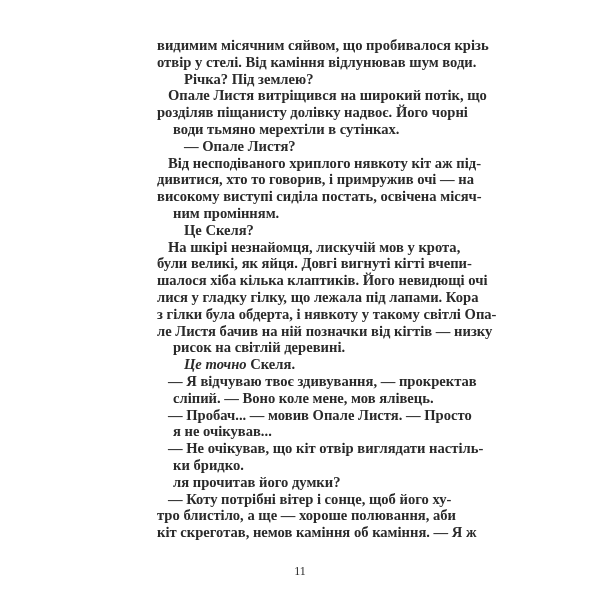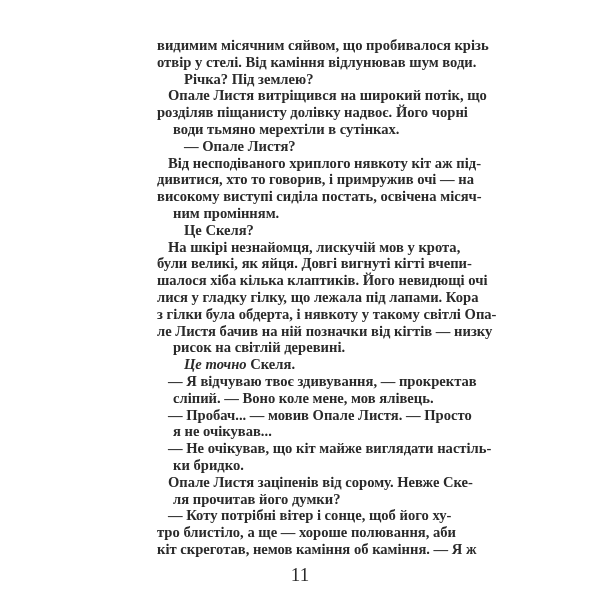--- a/index.html
+++ b/index.html
@@ -24,21 +24,21 @@
     }
     .line.last { text-align-last: left; margin-left: 16px; }
     .line.indent { padding-left: 11px; }
     .it { font-style: italic; }
     .pagenum {
       position: absolute;
       left: 0; right: 0;
       top: 564px;
       text-align: center;
       font-family: "Liberation Serif", "DejaVu Serif", serif;
-      font-size: 19px;
+      font-size: 12px;
       color: #2a2a2a;
     }
   </style>
 </head>
 <body>
 
 <div class="page" id="page-body">
     <span class="line"><span>видимим місячним сяйвом, що пробивалося крізь</span></span>
     <span class="line"><span>отвір у стелі. Від каміння відлунював шум води.</span></span>
     <span class="line indent last"><span>Річка? Під землею?</span></span>
@@ -56,21 +56,20 @@
     <span class="line"><span>шалося хіба кілька клаптиків. Його невидющі очі</span></span>
     <span class="line"><span>лися у гладку гілку, що лежала під лапами. Кора</span></span>
     <span class="line"><span>з гілки була обдерта, і нявкоту у такому світлі Опа-</span></span>
     <span class="line"><span>ле Листя бачив на ній позначки від кігтів — низку</span></span>
     <span class="line last"><span>рисок на світлій деревині.</span></span>
     <span class="line indent last"><span class="it">Це точно</span><span> Скеля.</span></span>
     <span class="line indent"><span>— Я відчуваю твоє здивування, — прокректав</span></span>
     <span class="line last"><span>сліпий. — Воно коле мене, мов ялівець.</span></span>
     <span class="line indent"><span>— Пробач... — мовив Опале Листя. — Просто</span></span>
     <span class="line last"><span>я не очікував...</span></span>
-    <span class="line indent"><span>— Не очікував, що кіт майже виглядати настіль-</span></span>
+    <span class="line indent"><span>— Не очікував, що кіт отвір виглядати настіль-</span></span>
     <span class="line last"><span>ки бридко.</span></span>
-    <span class="line indent"><span>Опале Листя заціпенів від сорому. Невже Ске-</span></span>
     <span class="line last"><span>ля прочитав його думки?</span></span>
     <span class="line indent"><span>— Коту потрібні вітер і сонце, щоб його ху-</span></span>
     <span class="line"><span>тро блистіло, а ще — хороше полювання, аби</span></span>
     <span class="line"><span>кіт скреготав, немов каміння об каміння. — Я ж</span></span>
   </div>
 <div class="pagenum">11</div>
 
 </body></html>

